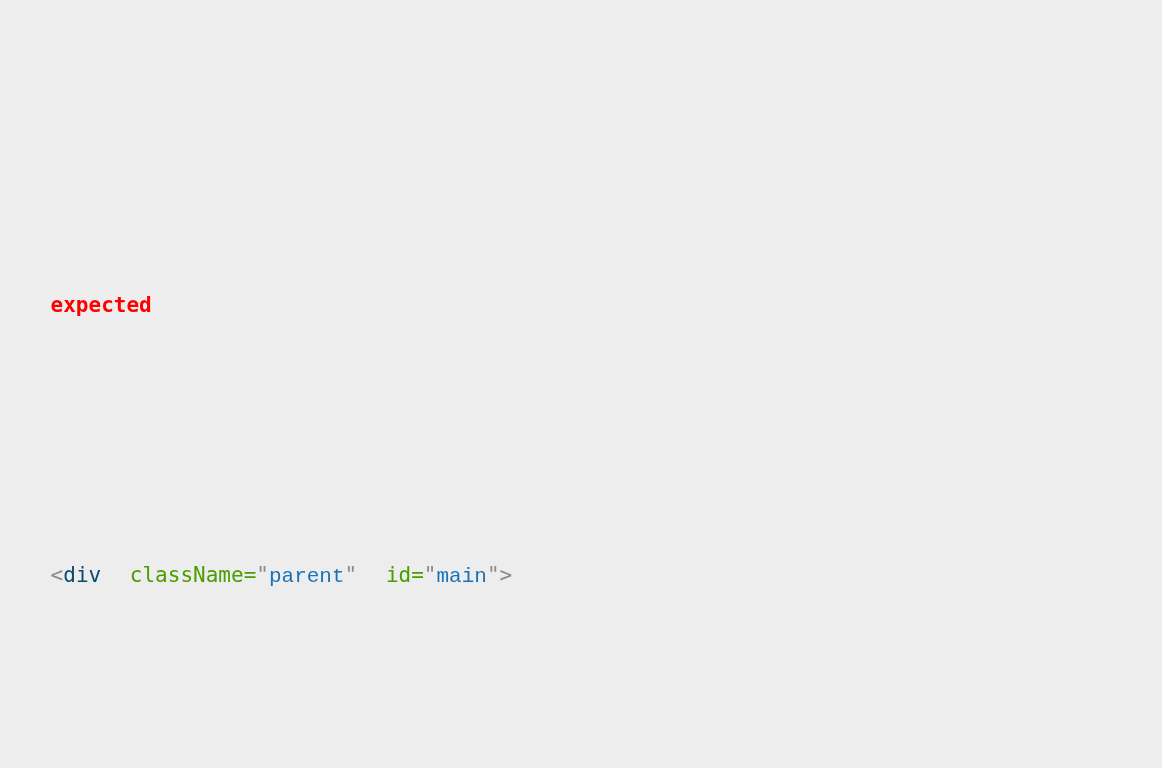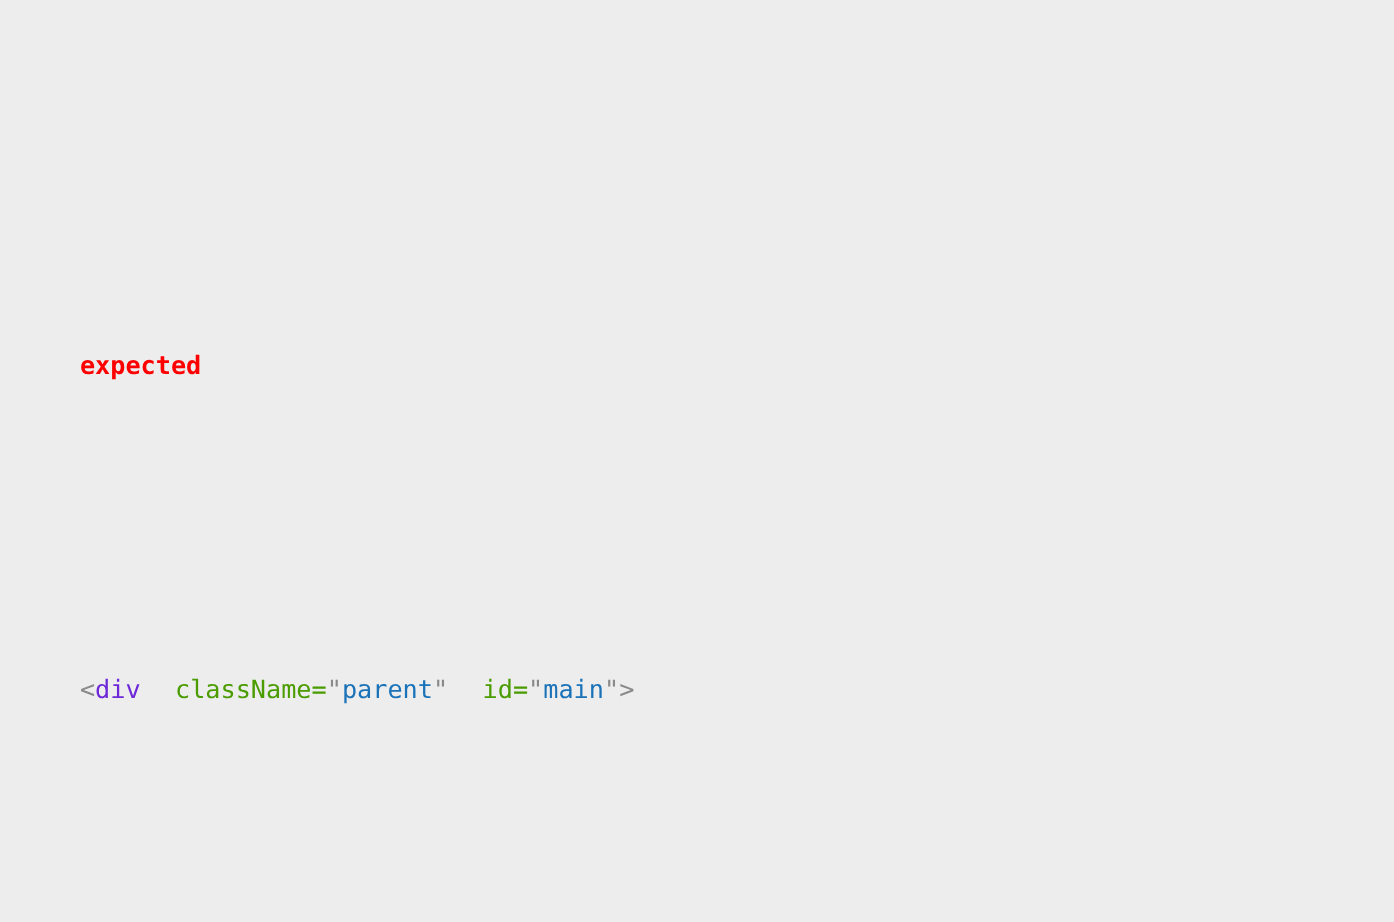--- a/index.html
+++ b/index.html
@@ -18,31 +18,30 @@
   #diff-output {
     padding: 8px 0 0 0;
     font-size: 21px;
     line-height: 54px;
     white-space: pre;
     letter-spacing: 0px;
   }
 
   .line {
     height: 54px;
-    padding-left: 16px;
     white-space: pre;
   }
 
   
   .t-bracket   { color: #8a8a8a; }
-  .t-tag       { color: #6d28d9; }
+  .t-tag       { color: #0c4a6e; }
   .t-attr      { color: #4a9c00; margin-left: 16px; }
   .t-eq        { color: #4a9c00; }
   .t-quote     { color: #8a8a8a; }
-  .t-string    { color: #1a72b8; }
+  .t-string    { color: #1a72b8; font-family: Liberation Mono, monospace; }
   .t-text      { color: #1a1a1a; }
 
   .t-label-expected,
   .t-label-received {
     color: #ff0000;
     font-weight: bold;
   }
 </style>
 </head>
 <body>

